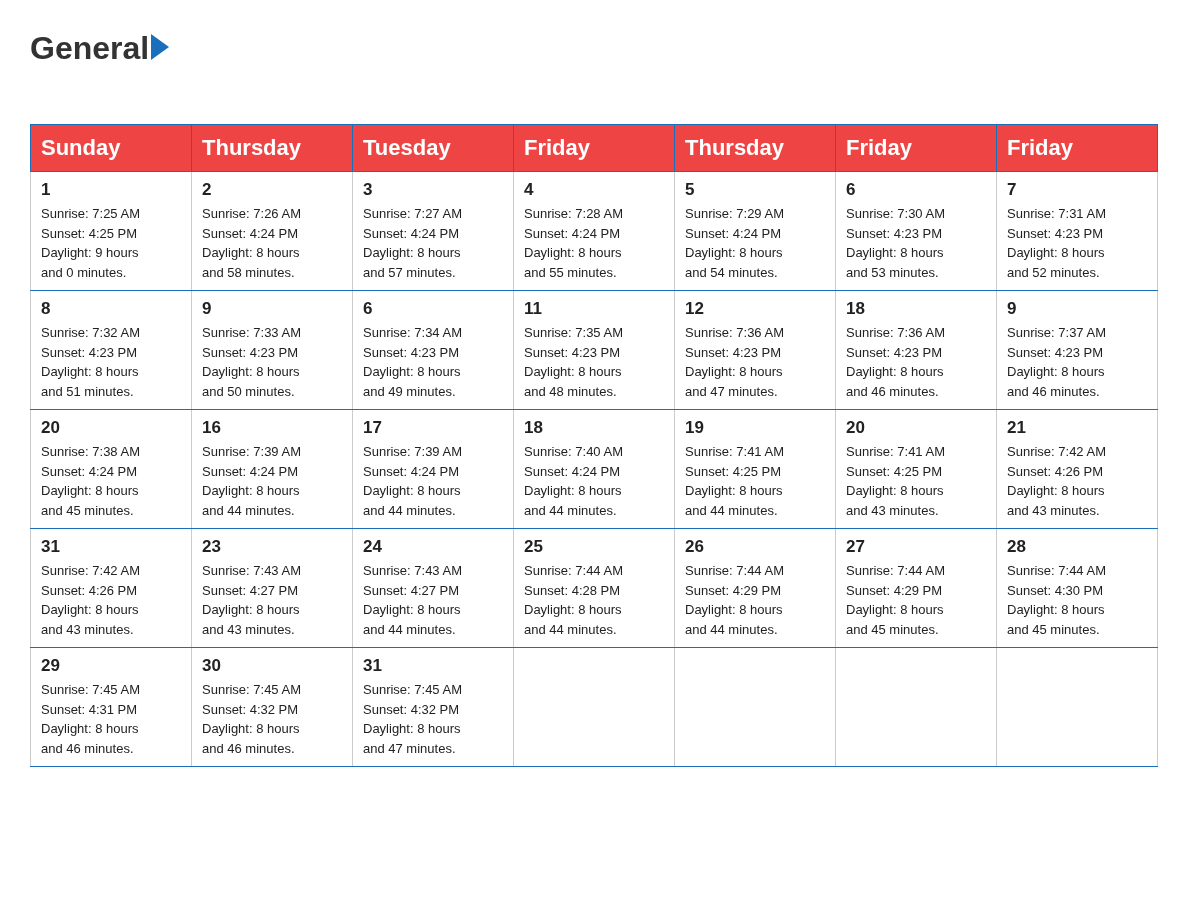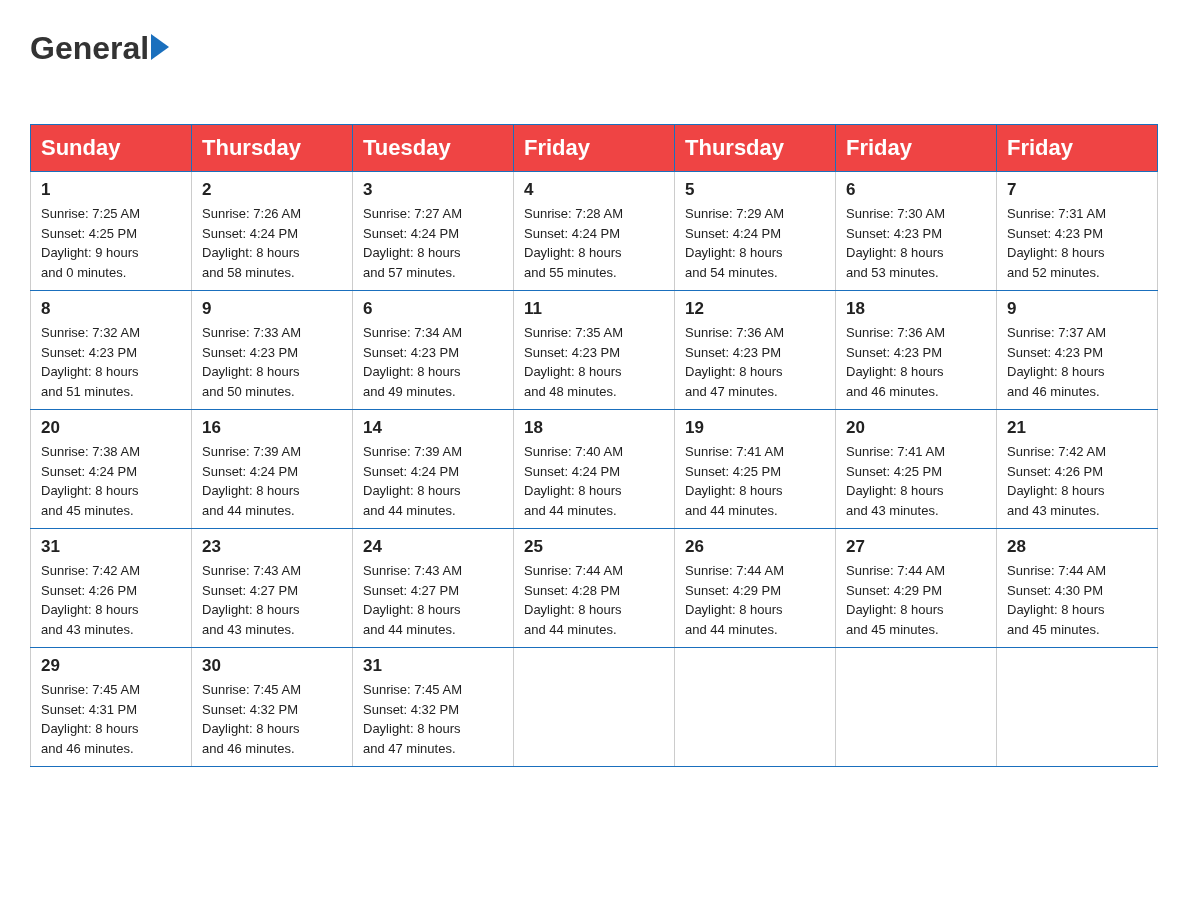--- a/index.html
+++ b/index.html
@@ -278,21 +278,21 @@
         <td>
         <span class="day-num">16</span>
         <span class="day-info">
           Sunrise: 7:39 AM<br>
           Sunset: 4:24 PM<br>
           Daylight: 8 hours<br>
           and 44 minutes.
         </span>
       </td>
         <td>
-        <span class="day-num">14</span>
+        <span class="day-num">17</span>
         <span class="day-info">
           Sunrise: 7:39 AM<br>
           Sunset: 4:24 PM<br>
           Daylight: 8 hours<br>
           and 44 minutes.
         </span>
       </td>
         <td>
         <span class="day-num">18</span>
         <span class="day-info">

